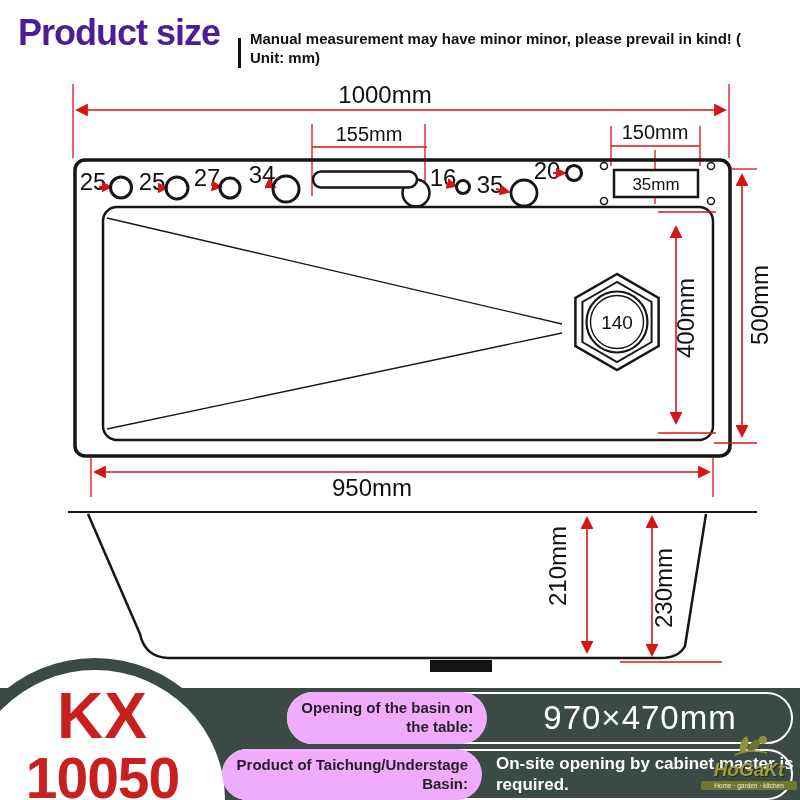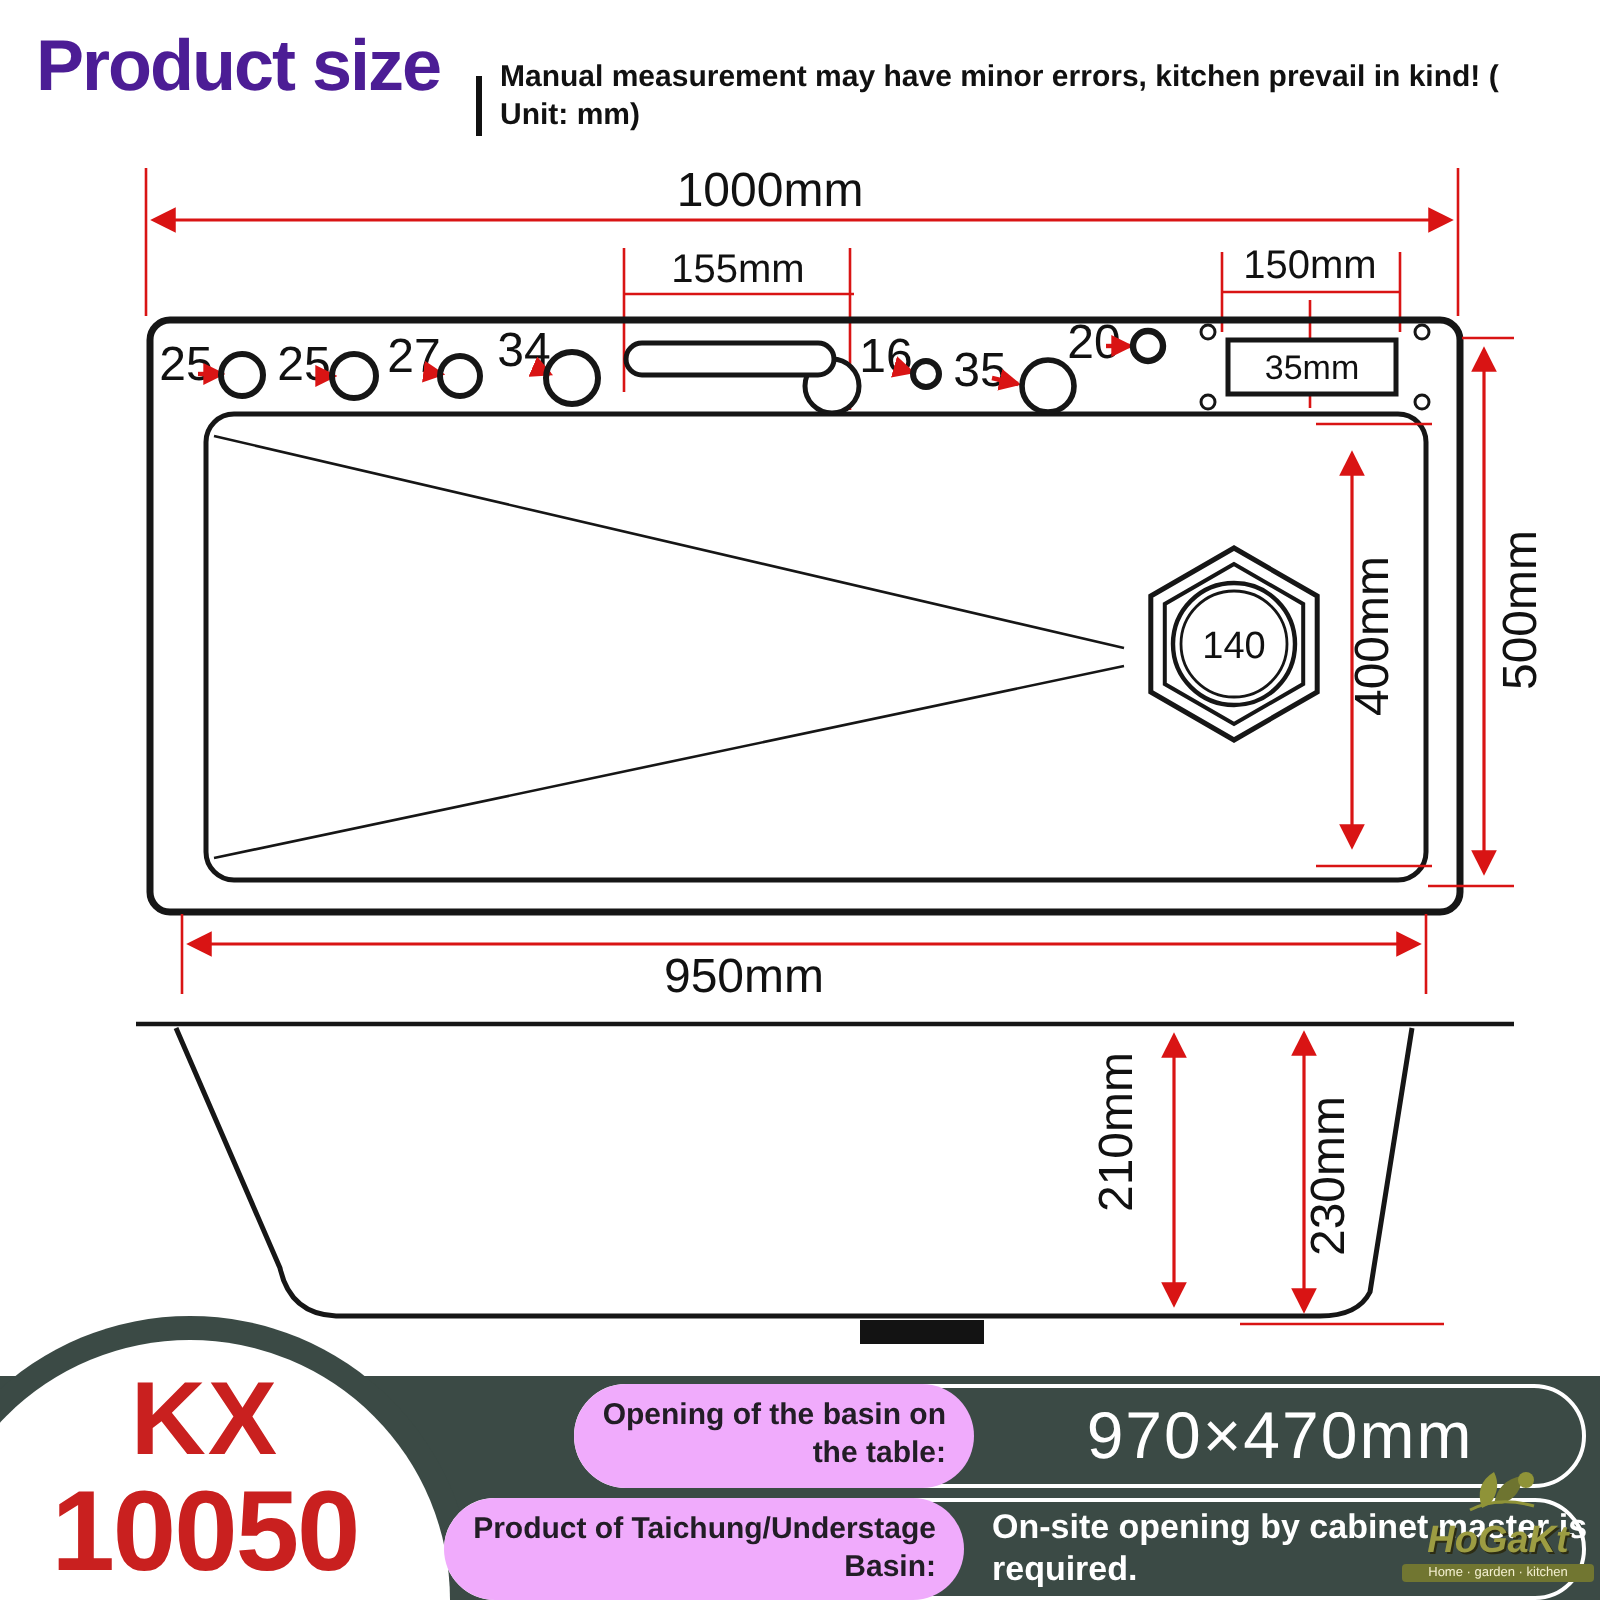--- a/index.html
+++ b/index.html
@@ -27,21 +27,21 @@
   .t17{font-size:17px;}
 
   
   .band{position:absolute;left:0;top:688px;width:800px;height:112px;background:#3b4a45;}
   .badge-ring{position:absolute;left:-47px;top:658px;width:284px;height:284px;
               border-radius:50%;background:#3b4a45;}
   .badge-circle{position:absolute;left:-35px;top:670px;width:260px;height:260px;
                 border-radius:50%;background:#ffffff;}
   .badge-text{position:absolute;left:0;top:684px;width:205px;text-align:center;
               color:#c9201f;font-weight:bold;line-height:1;}
-  .badge-line1{font-size:52px;letter-spacing:1px;}
+  .badge-line1{font-size:64px;letter-spacing:1px;}
   .badge-line2{font-size:57px;letter-spacing:-1px;margin-top:2px;}
 
   .spec-row{position:absolute;border:2px solid #ffffff;border-radius:26px;}
   .spec-row1{left:287px;top:692px;width:502px;height:48px;}
   .spec-row2{left:222px;top:749px;width:567px;height:47px;}
   .spec-pill{position:absolute;left:-2px;top:-2px;bottom:-2px;background:#f0abfc;
              border-radius:26px;display:flex;align-items:center;justify-content:flex-end;
              text-align:right;font-size:15px;font-weight:bold;color:#221d26;
              line-height:1.25;padding-right:14px;box-sizing:border-box;}
   .pill1{width:200px;}
@@ -58,21 +58,21 @@
   .logo-banner{margin-top:2px;background:#717631;color:#f4f0d0;font-size:6.5px;
                padding:1px 2px;border-radius:2px;}
 </style>
 </head>
 <body>
 
 <div id="page">
 
   <div class="title">Product size</div>
   <div class="title-divider"></div>
-  <div class="note">Manual measurement may have minor errors, kitchen prevail in kind! ( Unit: mm)</div>
+  <div class="note">Manual measurement may have minor minor, please prevail in kind! ( Unit: mm)</div>
 
   <svg class="drawing" width="800" height="600" viewBox="0 78 800 600">
     <defs>
       <marker id="ah" viewBox="0 0 10 10" refX="8.5" refY="5" markerWidth="8" markerHeight="8" orient="auto-start-reverse">
           <path d="M0,0 L10,5 L0,10 z" fill="#d91414"></path>
         </marker>
       <marker id="ah2" viewBox="0 0 10 10" refX="8.5" refY="5" markerWidth="5" markerHeight="5" orient="auto-start-reverse">
           <path d="M0,0 L10,5 L0,10 z" fill="#d91414"></path>
         </marker>
     </defs>

